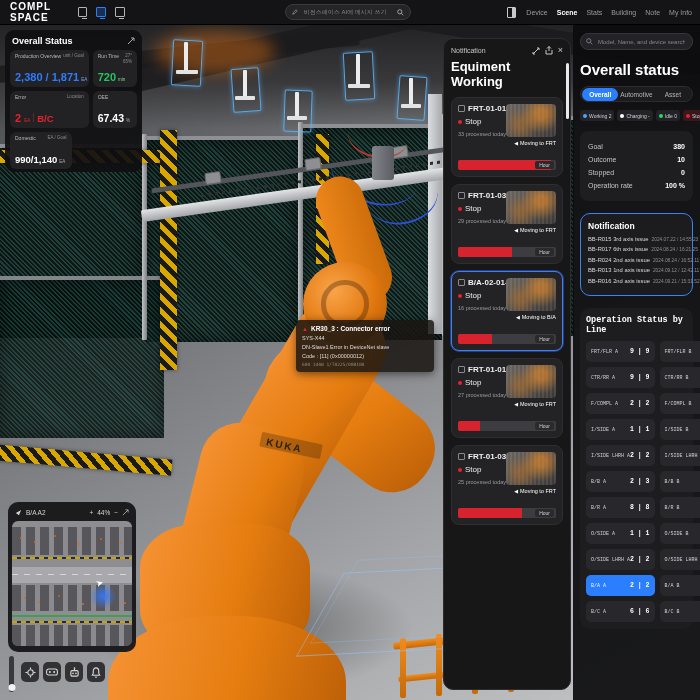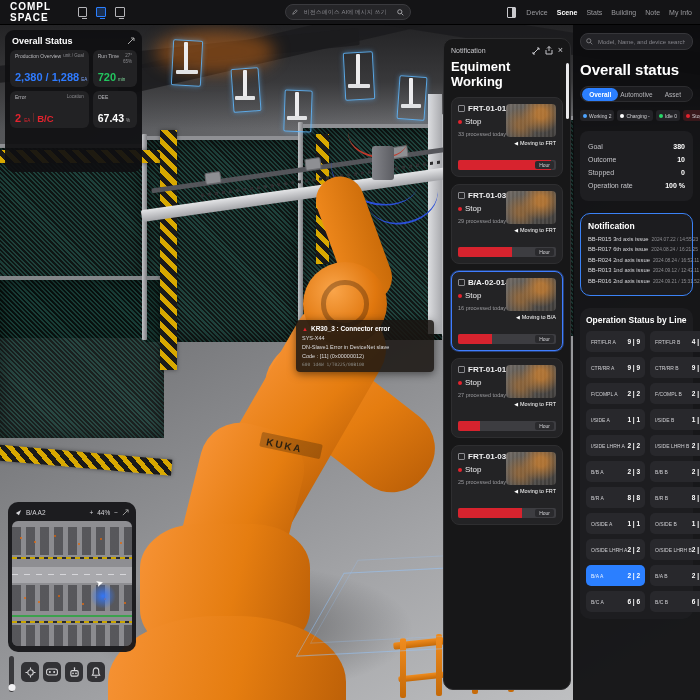--- a/index.html
+++ b/index.html
@@ -135,21 +135,21 @@
   .chip.stopped{background:#38181b;}
   .cdot{width:4px;height:4px;border-radius:50%;}
   .sum-card{background:#1e1e21;border-radius:8px;padding:6px 8px;margin-top:10px;}
   .sum-row{display:flex;justify-content:space-between;font-size:7px;color:#c5c5c9;margin:6px 0;}
   .sum-row b{color:#fff;font-weight:bold;}
   .notif-card{background:#1c1c1f;border:1.5px solid #3b82f6;border-radius:10px;padding:7px 7px;margin-top:12px;}
   .notif-title{font-size:8.5px;font-weight:bold;color:#fff;margin-bottom:4px;}
   .n-row{display:flex;justify-content:space-between;align-items:baseline;margin:4.5px 0;gap:3px;}
   .n-name{font-size:5.8px;color:#d8d8dc;white-space:nowrap;}
   .n-time{font-size:4.8px;color:#8e8e92;white-space:nowrap;}
-  .lines-card{background:#1d1d20;border-radius:10px;padding:7px 6px;margin-top:12px;}
+  .lines-card{background:#1d1d20;border-radius:10px;padding:7px 6px;margin-top:12px;font-family:Liberation Mono, monospace;}
   .lines-title{font-size:8.5px;font-weight:bold;color:#fff;margin-bottom:6px;}
   .lines-grid{display:grid;grid-template-columns:1fr 1fr;gap:5px;}
   .cell{background:#28282c;border-radius:5px;height:21px;display:flex;align-items:center;
         justify-content:space-between;padding:0 5px;}
   .cell .cl{font-size:5px;color:#cfcfd3;white-space:nowrap;}
   .cell .cv{font-size:6.5px;color:#fff;font-weight:bold;white-space:nowrap;}
   .cell.active{background:#2b7fff;}
   .cell.active .cl{color:#eaf2ff;}
 
   
@@ -298,21 +298,21 @@
     <span class="prod-title">Overall Status</span>
     <svg width="8" height="8" viewBox="0 0 8 8">
         <path d="M1 7 L7 1 M4 1 H7 V4" fill="none" stroke="#aaa" stroke-width="1"></path>
       </svg>
   </div>
   <div class="prow">
     <div class="pcard w62">
       <div class="lbl">Production Overview</div>
       <div class="sub">unit / Goal</div>
       <div class="pval" style="color:#2f7bff;font-size:11px;">
-        <span>2,380 / 1,288</span>
+        <span>2,380 / 1,871</span>
         <span class="u" style="color:#7da6ff;">EA</span>
       </div>
     </div>
     <div class="pcard w38">
       <div class="lbl">Run Time</div>
       <div class="sub">
         <div>27°</div>
         <div>65%</div>
       </div>
       <div class="pval" style="color:#22c55e;font-size:11px;">
@@ -334,20 +334,28 @@
     </div>
     <div class="pcard w38">
       <div class="lbl">OEE</div>
       <div class="pval" style="color:#fff;font-size:10.5px;">
         <span>67.43</span>
         <span class="u" style="color:#aaa;">%</span>
       </div>
     </div>
   </div>
   <div class="prow">
+    <div class="pcard w50">
+      <div class="lbl">Domestic</div>
+      <div class="sub">EA / Goal</div>
+      <div class="pval" style="color:#fff;font-size:9.5px;">
+        <span>990/1,140</span>
+        <span class="u" style="color:#aaa;">EA</span>
+      </div>
+    </div>
   </div>
 </div>
 
 <div id="eq" class="abs">
   <div class="eq-head">
     <span class="eq-eyebrow">Notification</span>
     <svg width="8" height="8" viewBox="0 0 8 8">
         <path d="M1 7 L7 1 M5 1 H7 V3 M3 7 H1 V5" fill="none" stroke="#c7c7cb" stroke-width="1"></path>
       </svg>
     <svg width="8" height="9" viewBox="0 0 8 9">

